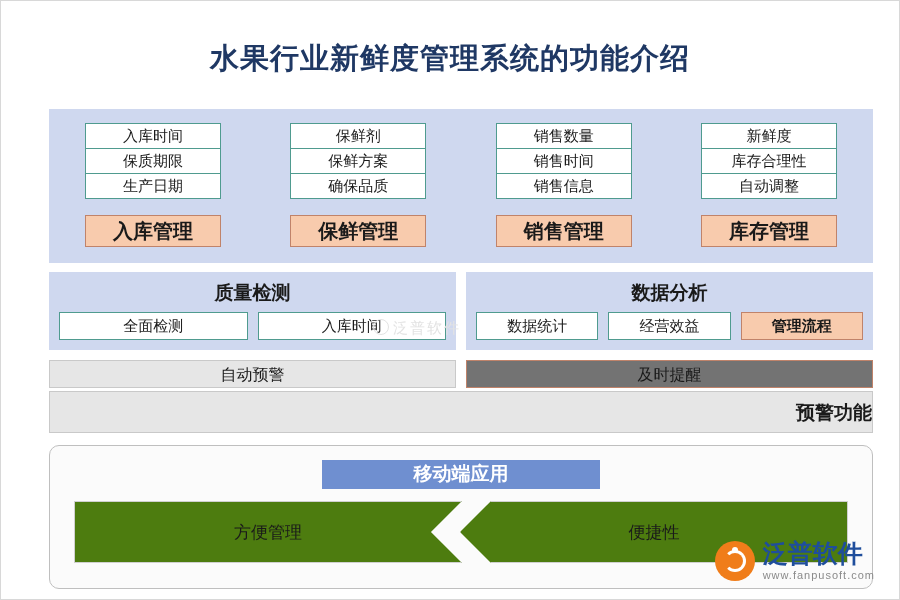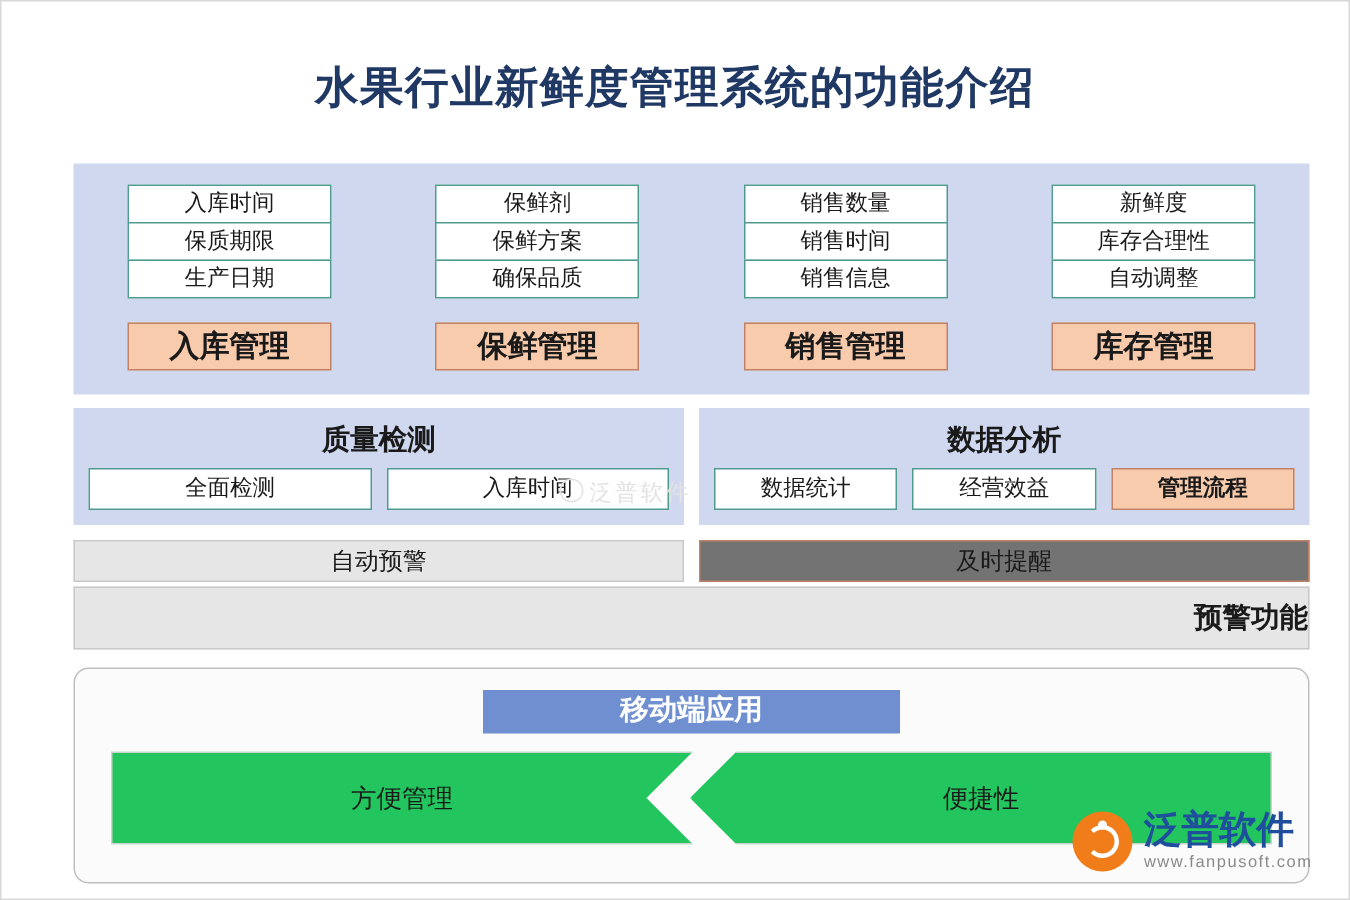--- a/index.html
+++ b/index.html
@@ -174,21 +174,21 @@
     box-sizing: border-box;
   }
   .arrow-row {
     display: flex;
     margin-top: 12px;
     height: 62px;
     position: relative;
   }
   .arrow-left, .arrow-right {
     flex: 1;
-    background: #22c55e;
+    background: #4d7c0f;
     border: 1px solid #d0d0d0;
     box-sizing: border-box;
     font-size: 17px;
     color: #1a1a1a;
     display: flex;
     align-items: center;
     justify-content: center;
   }
   .arrow-left {
     clip-path: polygon(0 0, 100% 0, 92% 50%, 100% 100%, 0 100%);

